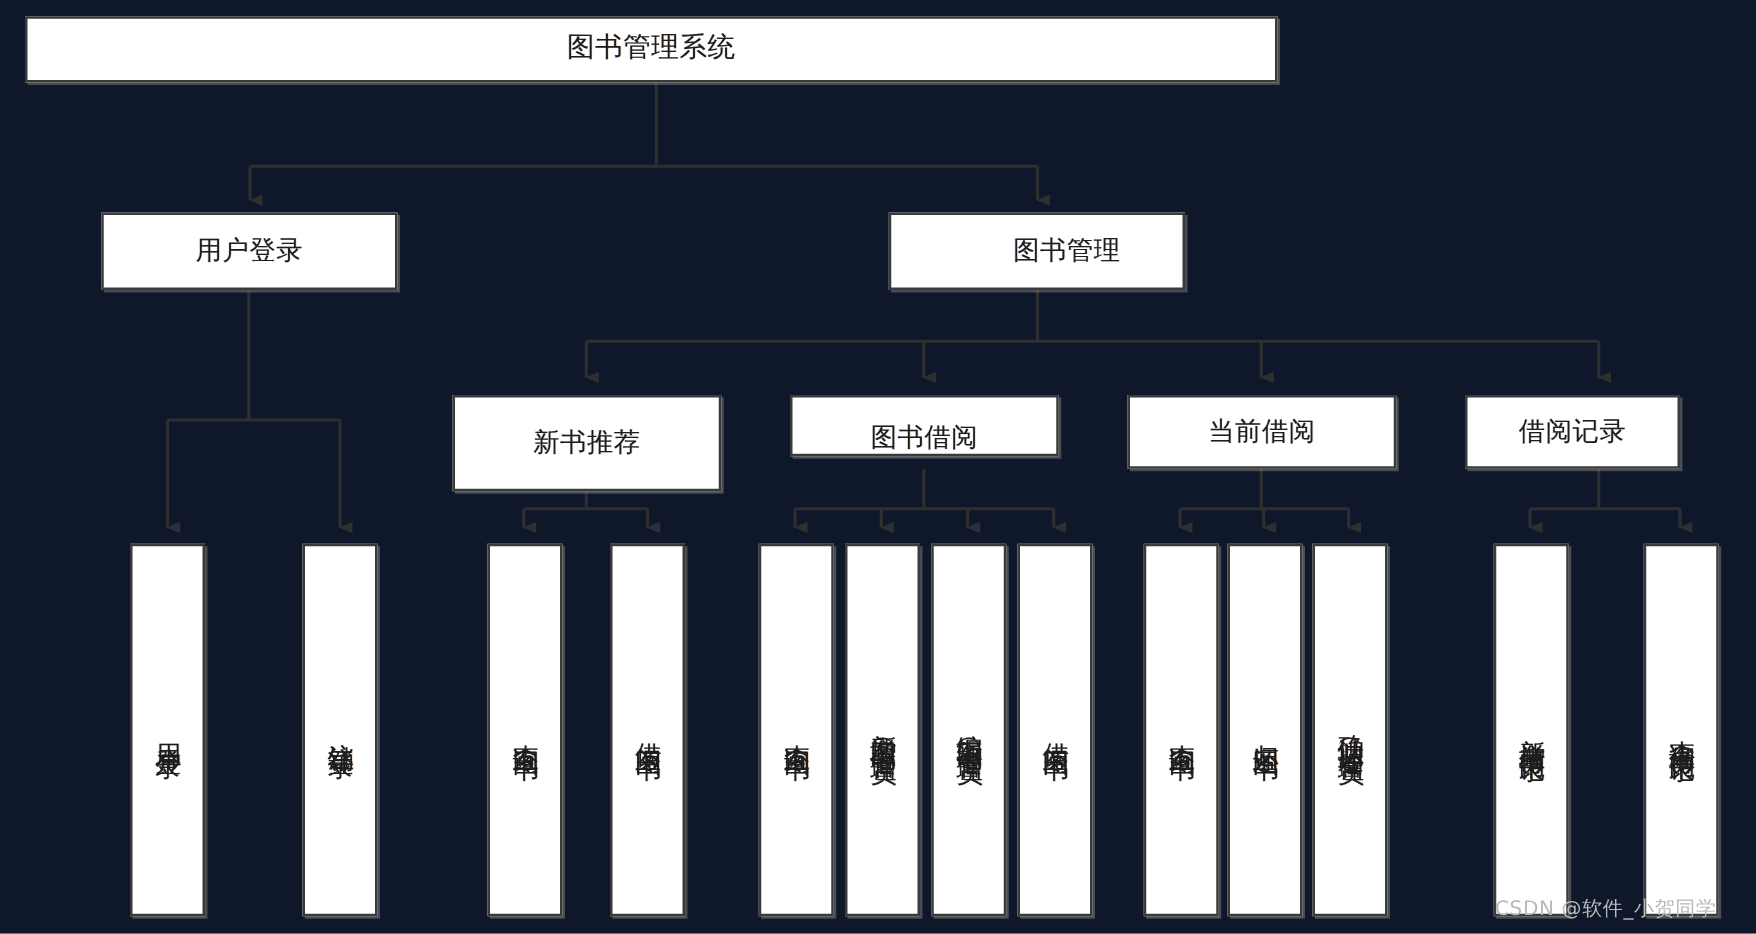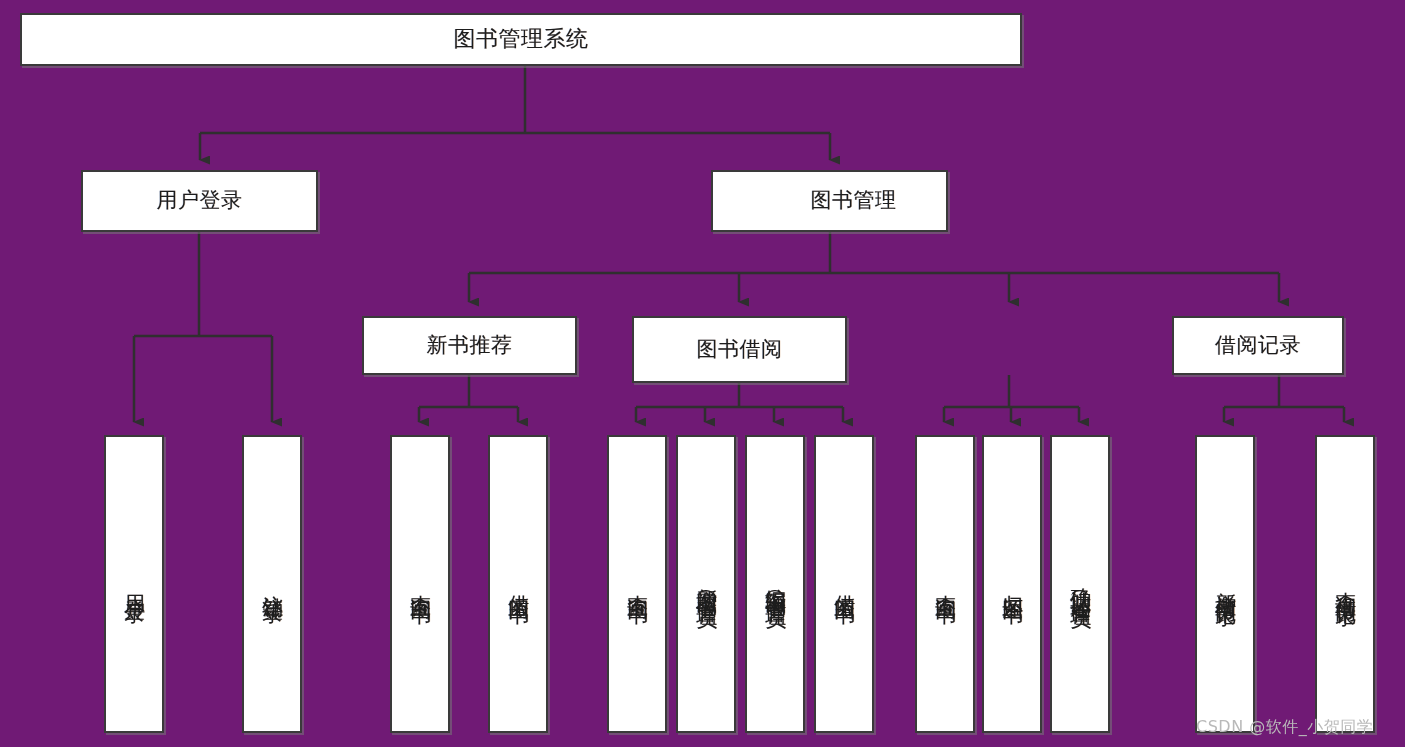--- a/index.html
+++ b/index.html
@@ -8,21 +8,21 @@
     padding: 0;
     background: #ffffff;
   }
   body {
     font-family: "DejaVu Sans", "Liberation Sans", sans-serif;
   }
   #canvas {
     position: relative;
     width: 1405px;
     height: 747px;
-    background: #701a75;
+    background: #0f172a;
     overflow: hidden;
   }
   #edges {
     position: absolute;
     left: 0;
     top: 0;
     width: 1405px;
     height: 747px;
   }
   .node {
@@ -123,25 +123,28 @@
     <span class="lbl">图书管理系统</span>
   </div>
 
   <div class="node" style="left:81px; top:170px; width:237px; height:62px;">
     <span class="lbl">用户登录</span>
   </div>
   <div class="node" style="left:711px; top:170px; width:237px; height:62px;padding-left:48px;">
     <span class="lbl">图书管理</span>
   </div>
 
-  <div class="node" style="left:362px; top:316px; width:215px; height:59px;">
+  <div class="node" style="left:362px; top:316px; width:215px; height:77px;">
     <span class="lbl">新书推荐</span>
   </div>
-  <div class="node" style="left:632px; top:316px; width:215px; height:67px;">
+  <div class="node" style="left:632px; top:316px; width:215px; height:49px;align-items:flex-end;">
     <span class="lbl">图书借阅</span>
+  </div>
+  <div class="node" style="left:902px; top:316px; width:215px; height:59px;">
+    <span class="lbl">当前借阅</span>
   </div>
   <div class="node" style="left:1172px; top:316px; width:172px; height:59px;">
     <span class="lbl">借阅记录</span>
   </div>
 
   <div class="node vert" style="left:104px; top:435px; width:60px; height:298px;">
     <span class="lbl">用户登录</span>
   </div>
   <div class="node vert" style="left:242px; top:435px; width:60px; height:298px;">
     <span class="lbl">注销登录</span>

